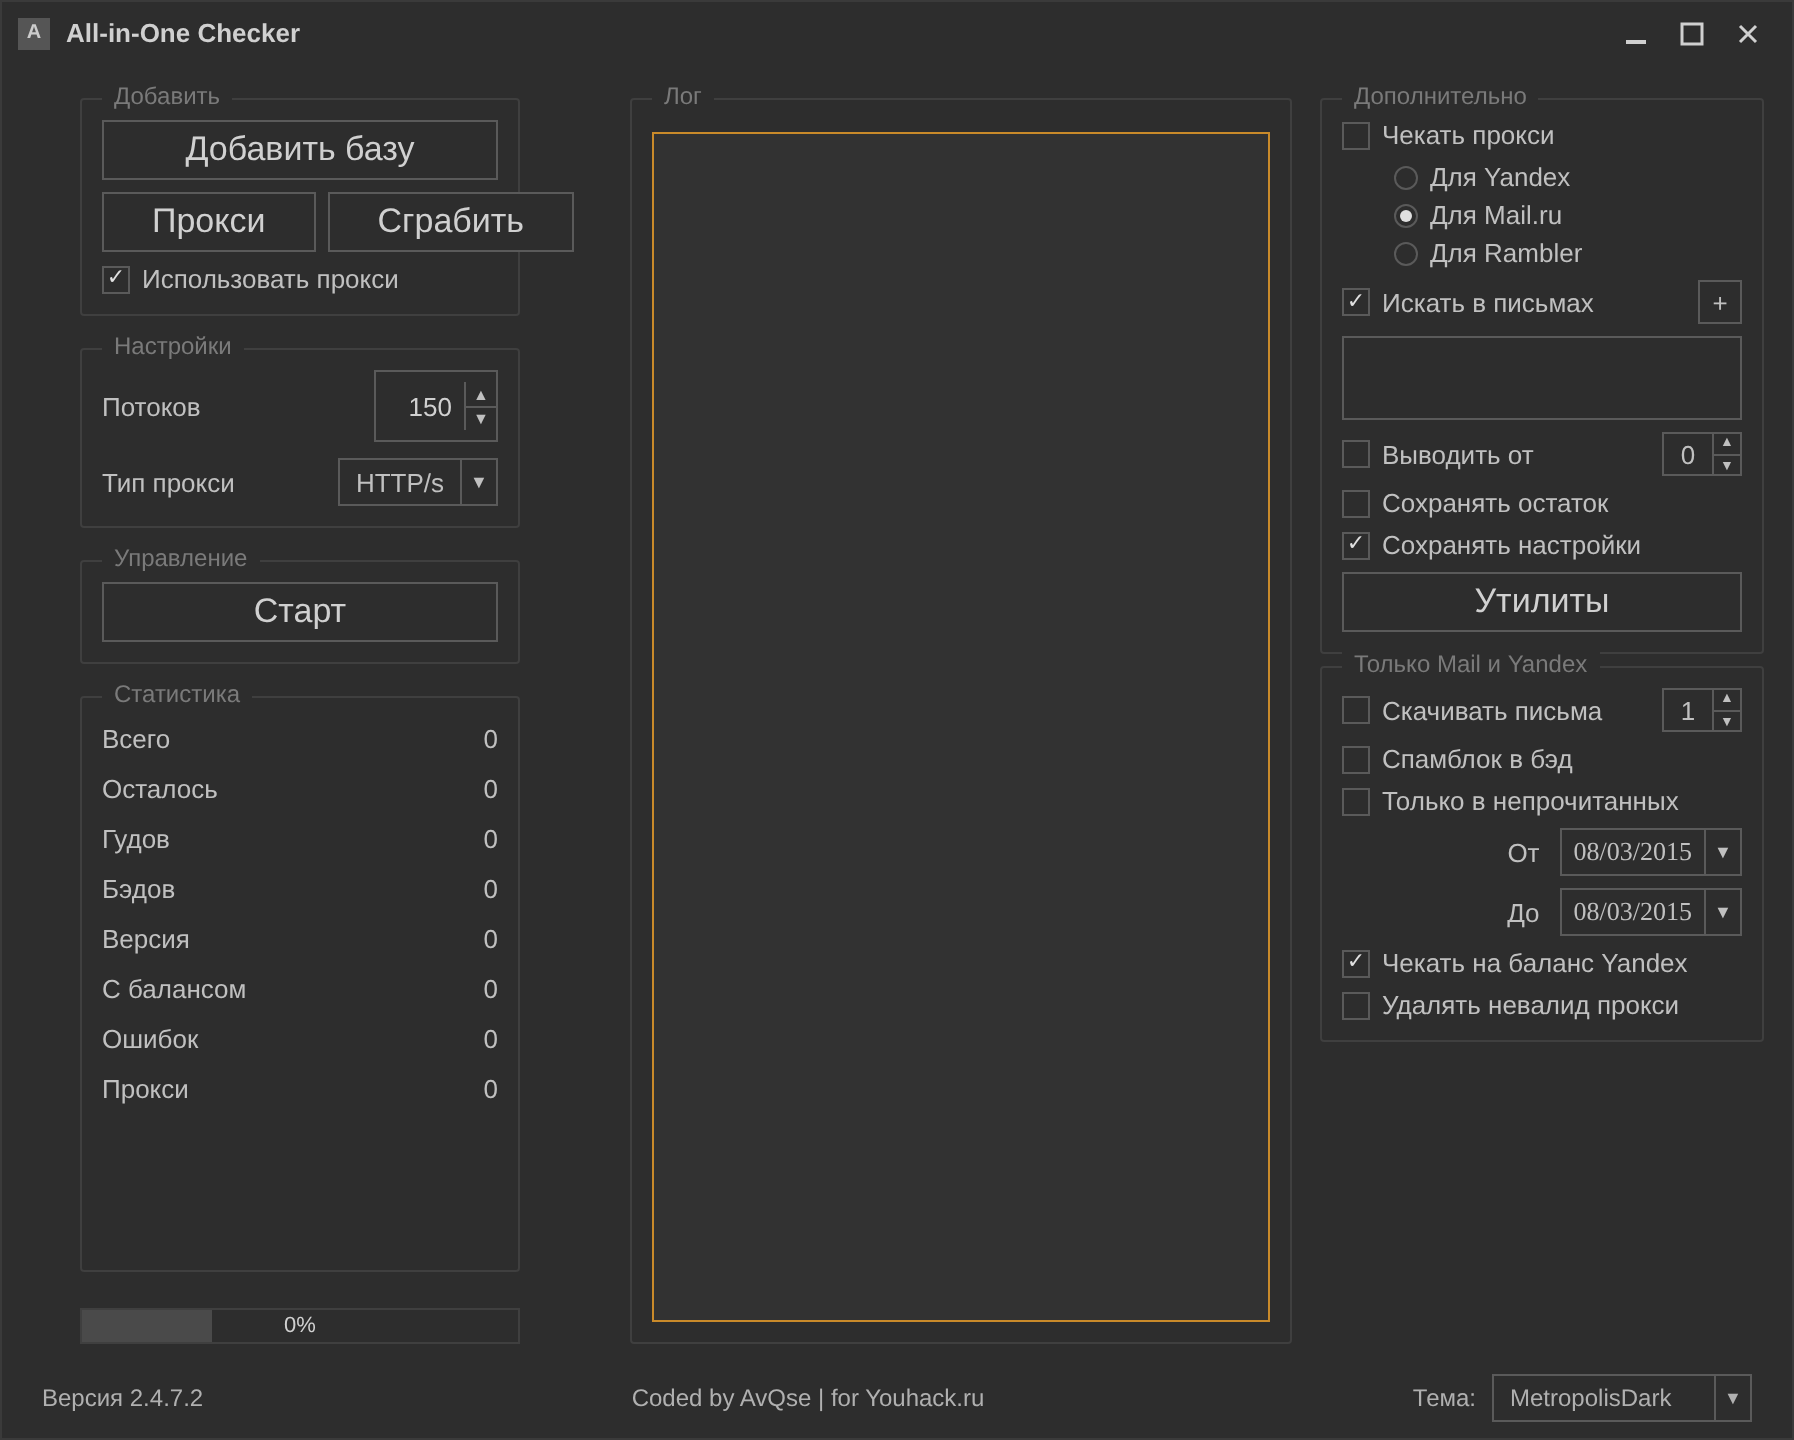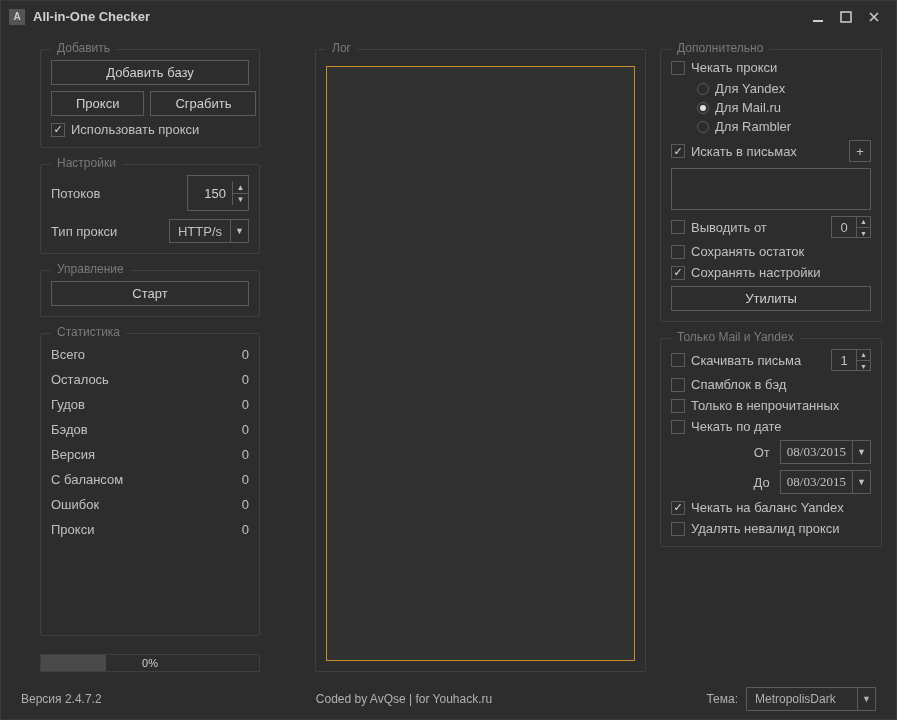--- a/index.html
+++ b/index.html
@@ -53,21 +53,21 @@
   font-size: 14px;
 }
 .content {
   flex: 1;
   display: flex;
   padding: 10px 14px 6px 14px;
   gap: 14px;
 }
 .col-left { width: 220px; display: flex; flex-direction: column; gap: 10px; margin-left: 25px; }
 .col-mid { flex: 1; display: flex; flex-direction: column; padding-left: 41px; }
-.col-right { width: 222px; display: flex; flex-direction: column; gap: 10px; }
+.col-right { width: 222px; display: flex; flex-direction: column; }
 
 .groupbox {
   border: 1px solid #3f3f3f;
   border-radius: 2px;
   padding: 10px 10px 10px 10px;
   position: relative;
   margin-top: 6px;
 }
 .groupbox .legend {
   position: absolute;
@@ -79,21 +79,21 @@
   font-size: 12px;
 }
 
 .btn {
   background: #2d2d2d;
   border: 1px solid #5a5a5a;
   color: #d0d0d0;
   padding: 4px 24px;
   cursor: pointer;
   text-align: center;
-  font-size: 13px;
+  font-size: 17px;
 }
 .btn.full { width: 100%; }
 .row2 { display: flex; gap: 6px; }
 .row2 > * { flex: 1; }
 
 .check { display: flex; align-items: center; gap: 6px; cursor: pointer; }
 .check .box {
   width: 14px; height: 14px;
   border: 1px solid #5a5a5a;
   background: #2d2d2d;
@@ -395,24 +395,20 @@
             </div>
           </div>
           <div class="check">
             <div class="box"></div>
             <span>Спамблок в бэд</span>
           </div>
           <div class="check">
             <div class="box"></div>
             <span>Только в непрочитанных</span>
           </div>
-          <div class="check">
-            <div class="box"></div>
-            <span>Чекать по дате</span>
-          </div>
           <div class="inline" style="justify-content:flex-end; gap:10px;">
             <span>От</span>
             <div class="datebox">
               <div class="dval">08/03/2015</div>
               <div class="darrow">▼</div>
             </div>
           </div>
           <div class="inline" style="justify-content:flex-end; gap:10px;">
             <span>До</span>
             <div class="datebox">

